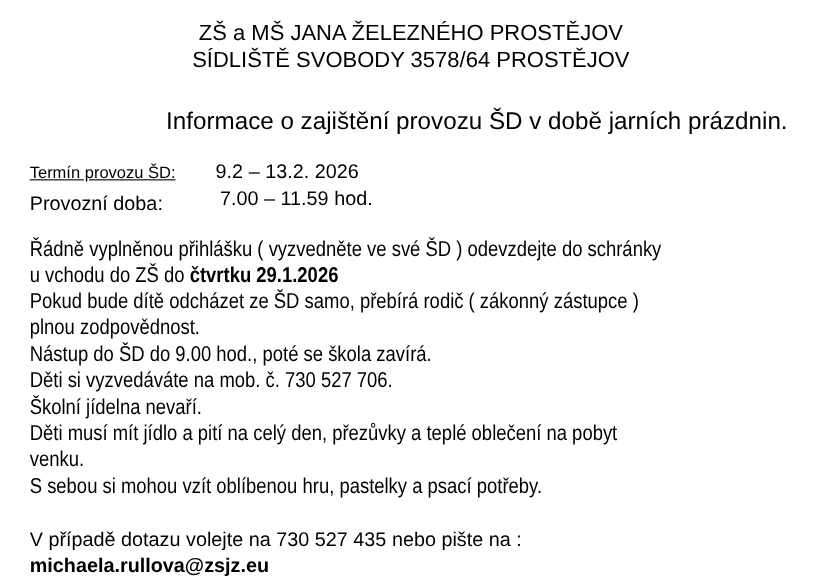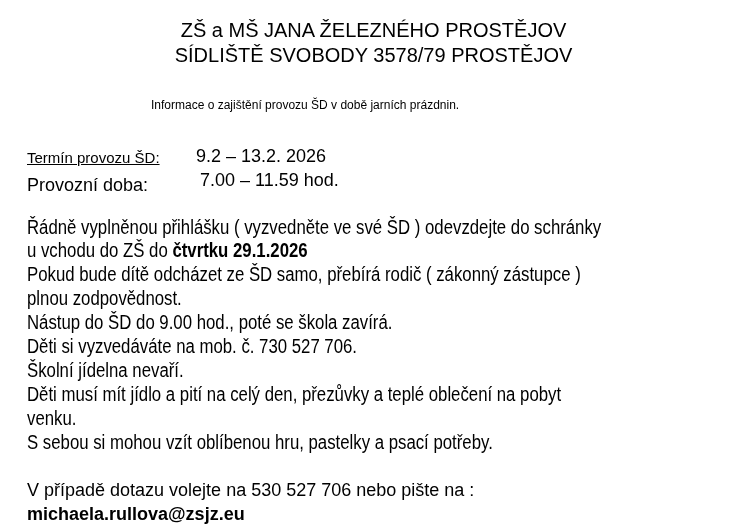--- a/index.html
+++ b/index.html
@@ -20,21 +20,21 @@
       white-space: nowrap;
       line-height: 1;
     }
     .title {
       font-size: 20px;
       left: 0;
       width: 747px;
       text-align: center;
     }
     .subtitle {
-      font-size: 12px;
+      font-size: 22px;
       left: 151px;
     }
     .small {
       font-size: 15px;
     }
     .normal {
       font-size: 18px;
     }
     .condensed {
       font-size: 19.5px;
@@ -49,21 +49,21 @@
       white-space: nowrap;
       line-height: 1;
       font-size: 18px;
       text-align: center;
     }
   </style>
 </head>
 <body>
 
 <div class="line title" style="top:20px;">ZŠ a MŠ JANA ŽELEZNÉHO PROSTĚJOV</div>
-<div class="line title" style="top:45px;">SÍDLIŠTĚ SVOBODY 3578/79 PROSTĚJOV</div>
+<div class="line title" style="top:45px;">SÍDLIŠTĚ SVOBODY 3578/64 PROSTĚJOV</div>
 
 <div class="line subtitle" style="top:99px;">Informace o zajištění provozu ŠD v době jarních prázdnin.</div>
 
 <div class="line small" style="left:27px; top:150px;text-decoration:underline;">Termín provozu ŠD:</div>
 <div class="value" style="left:196px; top:147px;">9.2 – 13.2. 2026</div>
 <div class="line normal" style="left:27px; top:176px;">Provozní doba:</div>
 <div class="value" style="left:200px; top:171px;">7.00 – 11.59 hod.</div>
 
 <div class="line condensed" style="left:27px; top:218px;">Řádně vyplněnou přihlášku ( vyzvedněte ve své ŠD ) odevzdejte do schránky</div>
 <div class="line condensed" style="left:27px; top:241px;">
@@ -71,14 +71,14 @@
 </div>
 <div class="line condensed" style="left:27px; top:265px;">Pokud bude dítě odcházet ze ŠD samo, přebírá rodič ( zákonný zástupce )</div>
 <div class="line condensed" style="left:27px; top:289px;">plnou zodpovědnost.</div>
 <div class="line condensed" style="left:27px; top:313px;">Nástup do ŠD do 9.00 hod., poté se škola zavírá.</div>
 <div class="line condensed" style="left:27px; top:337px;">Děti si vyzvedáváte na mob. č. 730 527 706.</div>
 <div class="line condensed" style="left:27px; top:361px;">Školní jídelna nevaří.</div>
 <div class="line condensed" style="left:27px; top:385px;">Děti musí mít jídlo a pití na celý den, přezůvky a teplé oblečení na pobyt</div>
 <div class="line condensed" style="left:27px; top:409px;">venku.</div>
 <div class="line condensed" style="left:27px; top:433px;">S sebou si mohou vzít oblíbenou hru, pastelky a psací potřeby.</div>
 
-<div class="line normal" style="left:27px; top:481px;">V případě dotazu volejte na 530 527 706 nebo pište na :</div>
+<div class="line normal" style="left:27px; top:481px;">V případě dotazu volejte na 730 527 435 nebo pište na :</div>
 <div class="line normal" style="left:27px; top:505px;font-weight:bold;">michaela.rullova@zsjz.eu</div>
 
 </body></html>

